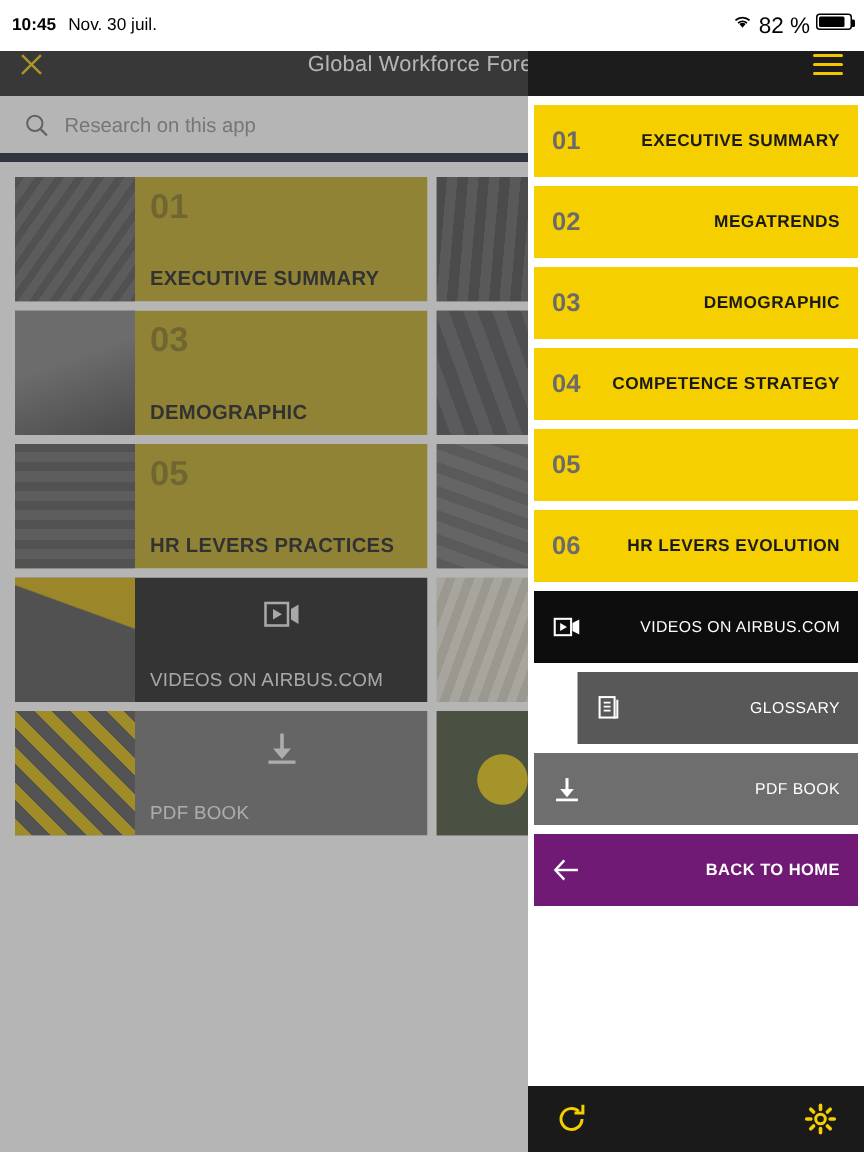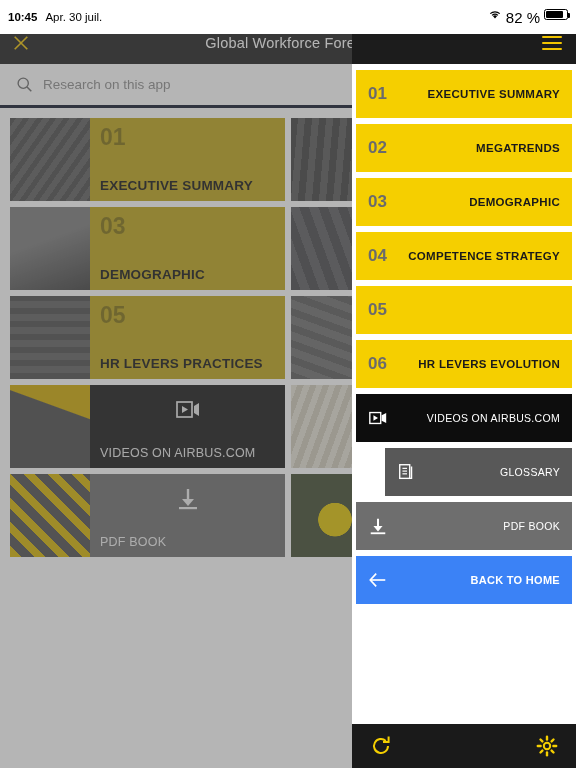--- a/index.html
+++ b/index.html
@@ -64,21 +64,21 @@
   }
   .topbar-title {
     position: absolute; left: 0; right: 0; text-align: center;
     color: #ffffff; font-size: 14.5px; letter-spacing: .2px;
     pointer-events: none;
   }
   .searchbar {
     height: 44px; background: #ffffff;
     display: flex; align-items: center; gap: 10px;
     padding: 0 16px;
-    border-bottom: 3px solid #0f172a;
+    border-bottom: 6px solid #0f172a;
   }
   .search-ico { width: 17px; height: 17px; flex: none; }
   .search-ph { color: #8d8d8d; font-size: 13.5px; }
 
   
   .grid {
     padding: 10px 10px 0 10px;
     display: grid;
     grid-template-columns: 1fr 1fr;
     gap: 6px;
@@ -203,21 +203,21 @@
   .mi.y { background: #f5cf00; }
   .mi.y .mi-label { color: #1a1a1a; }
   .mi.black { background: #0d0d0d; }
   .mi.black .mi-label { color: #ffffff; font-weight: 400; font-size: 10.5px; }
   .mi.g1 { background: #585858; margin-left: 29px; }
   .mi.g1 .mi-label { color: #ffffff; font-weight: 400; font-size: 10.5px; }
   .mi.g2 { background: #6e6e6e; }
   .mi.g2 .mi-label { color: #ffffff; font-weight: 400; font-size: 10.5px; }
   .mi.g3 { background: #8d8d8d; }
   .mi.g3 .mi-label { color: #ffffff; font-weight: 400; font-size: 10.5px; }
-  .mi.g4 { background: #3b82f6; }
+  .mi.g4 { background: #701a75; }
   .mi.g4 .mi-label { color: #ffffff; font-weight: 700; font-size: 11px; }
   .mi-ico { width: 20px; height: 20px; flex: none; }
 
   .drawer-foot {
     height: 44px; background: #1a1a1a;
     display: flex; align-items: center; justify-content: space-between;
     padding: 0 18px;
   }
   .foot-ico { width: 22px; height: 22px; }
 </style>
@@ -355,21 +355,21 @@
       </div>
 
     </div>
   </div>
 
   <div class="scrim"></div>
 
   <div class="statusbar">
     <div class="sb-left">
       <span class="sb-time">10:45</span>
-      <span class="sb-date">Apr. 30 juil.</span>
+      <span class="sb-date">Nov. 30 juil.</span>
     </div>
     <div class="sb-right">
       <svg class="wifi-ico" viewBox="0 0 16 12">
         <path d="M8 10.6 L5.6 7.8 A3.6 3.6 0 0 1 10.4 7.8 Z" fill="#000"></path>
         <path d="M2.6 5.0 A8 8 0 0 1 13.4 5.0" fill="none" stroke="#000" stroke-width="1.4"></path>
         <path d="M4.6 7.0 A5.2 5.2 0 0 1 11.4 7.0" fill="none" stroke="#000" stroke-width="1.3"></path>
       </svg>
       <span>82 %</span>
       <span class="batt">
           <span class="batt-fill"></span>

